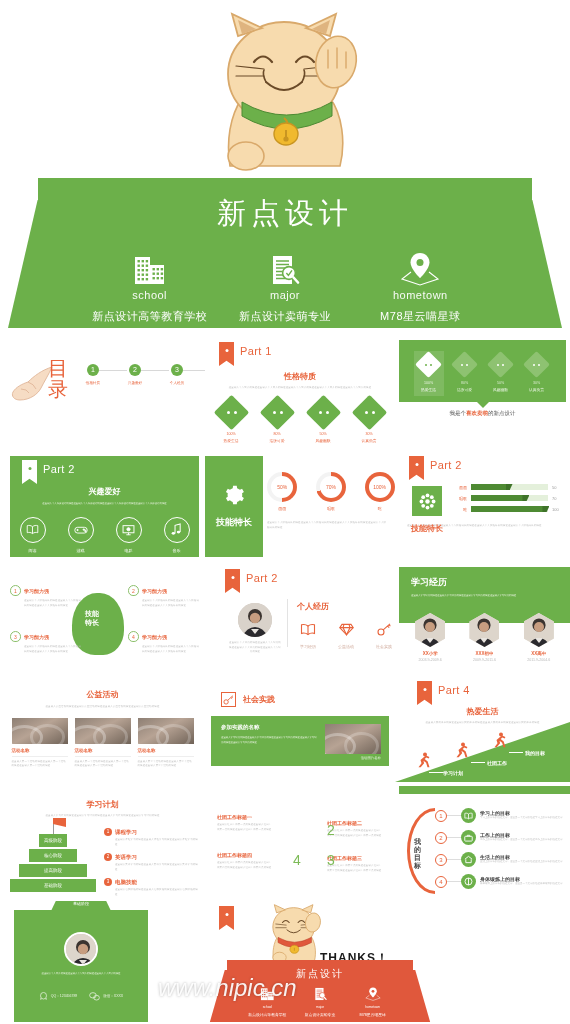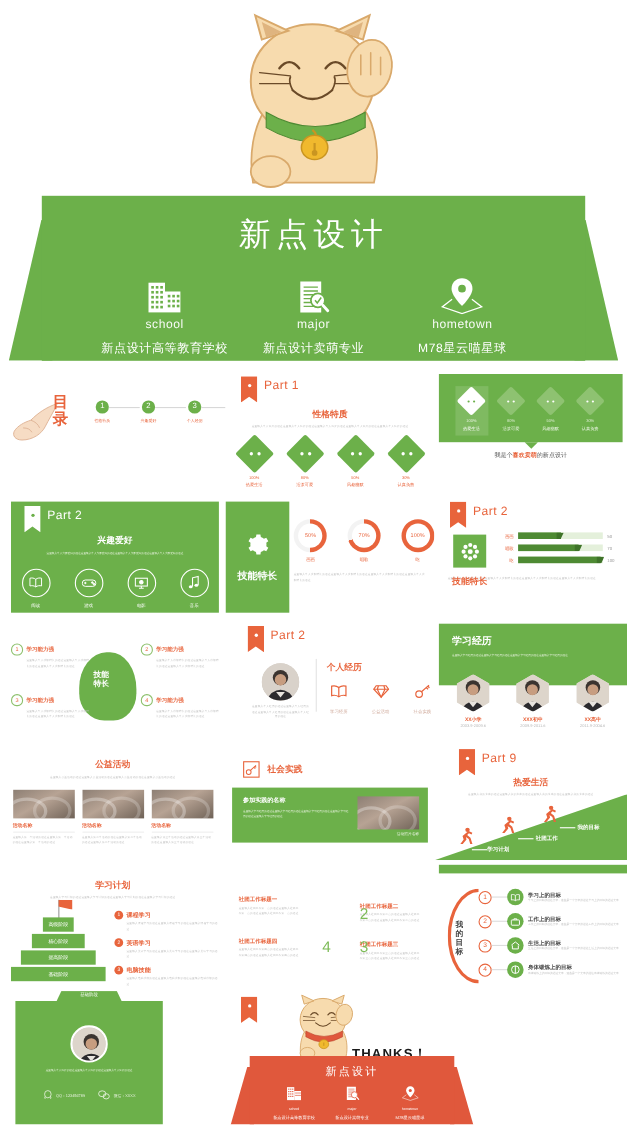--- a/index.html
+++ b/index.html
@@ -70,21 +70,21 @@
   .rb-flag.green { background:#fff; }
   .rb-dot { position:absolute; left:50%; top:7px; transform:translateX(-50%); width:3px;height:3px;background:#fff;border-radius:50%; }
   .rb-flag.green .rb-dot { background:#6cb04a; }
   .rb-text { font-size:11px; color:#e8643c; margin-left:6px; margin-top:3px; letter-spacing:.4px;}
   .rb-text.white { color:#fff; }
 
   
   .toc-hand {
     position:absolute; left:8px; top:24px; width:44px; height:38px;
   }
-  .toc-label { position:absolute; left:48px; top:20px; color:#e8643c; font-size:14px; font-weight:bold; line-height:1.05; width:16px;}
+  .toc-label { position:absolute; left:48px; top:20px; color:#e8643c; font-size:20px; font-weight:normal; line-height:1.05; width:16px;}
   .toc-steps { position:absolute; left:72px; top:26px; display:flex; align-items:flex-start; }
   .toc-step { width:42px; text-align:center; position:relative;}
   .toc-num { width:12px;height:12px;border-radius:50%; background:#6cb04a; color:#fff; font-size:7px; line-height:12px; margin:0 auto; }
   .toc-cap { color:#e8643c; font-size:3.6px; margin-top:5px; }
   .toc-line { position:absolute; top:6px; left:27px; width:28px; height:1px; background:#d8d8d8; }
 
   
   .dia-row { display:flex; justify-content:center; gap:10px; }
   .dia-item { width:36px; text-align:center; }
   .dia {
@@ -777,21 +777,21 @@
           <div style="color:#e6f2de; font-size:3.4px; text-align:right; margin-top:2px;">活动照片名称</div>
         </div>
       </div>
     </div>
 
     <div class="slide sl-w-r" style="height:110px;">
       <div class="ribbon" style="left:22px; top:5px;">
         <div class="rb-flag">
             <span class="rb-dot"></span>
           </div>
-        <div class="rb-text">Part 9</div>
+        <div class="rb-text">Part 4</div>
       </div>
       <div class="ttl-o" style="margin-top:30px; font-size:8px;">热爱生活</div>
       <div class="dummy" style="margin:4px 22px 0;">这里输入我的未来的描述这里输入我的未来的描述这里输入我的未来的描述这里输入我的未来的描述</div>
       <div style="position:absolute; left:0; right:0; bottom:4px; height:46px;">
         <div class="slope"></div>
         <svg style="position:absolute;left:22px;bottom:14px;" width="14" height="16" viewBox="0 0 14 16" fill="#e8643c">
           <circle cx="8" cy="2.4" r="2"></circle>
             <path d="M7 5 l-3.5 3 l1 3.2 l-3 4 h2.2 l3.4-4 l-.6-2.4 l2.6 2 l1.4 4.4 h2 l-1.8-5.6 l-3-2.6 l1.6-1.6 l2.4 1.2 l.7-1.6 l-3.3-1.6 Z"></path>
         </svg>
         <svg style="position:absolute;left:60px;bottom:24px;" width="14" height="16" viewBox="0 0 14 16" fill="#e8643c">
@@ -1067,14 +1067,15 @@
               </span>
               <div style="color:#fff; font-size:3.2px;">hometown</div>
               <div style="color:#fff; font-size:3.8px; margin-top:3px;">M78星云喵星球</div>
             </div>
           </div>
         </div>
       </div>
     </div>
   </div>
 
+  <div class="wm-url">www.nipic.cn</div>
 
 </div>
 
 </body></html>

